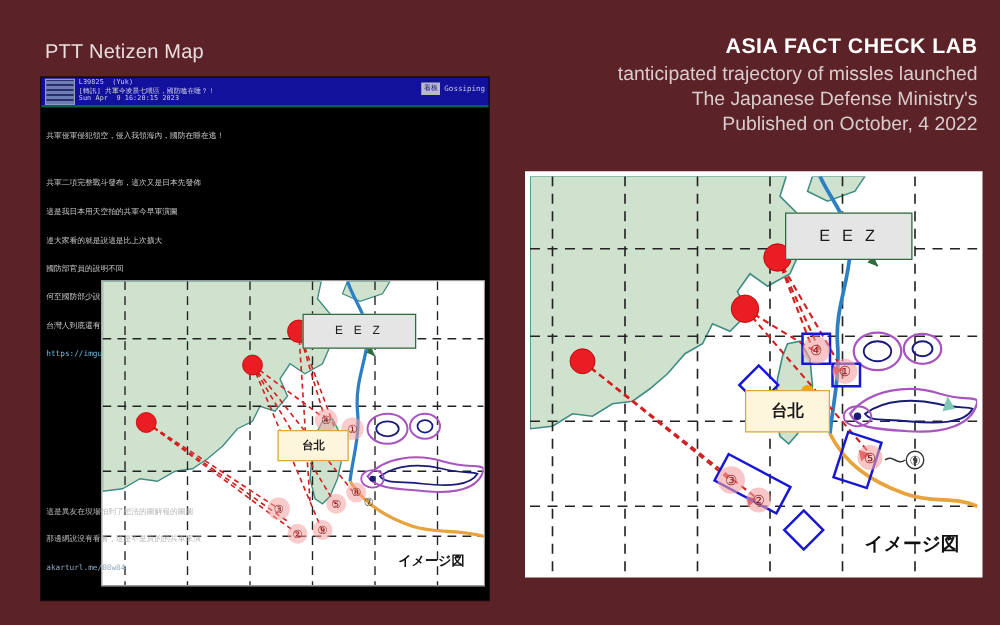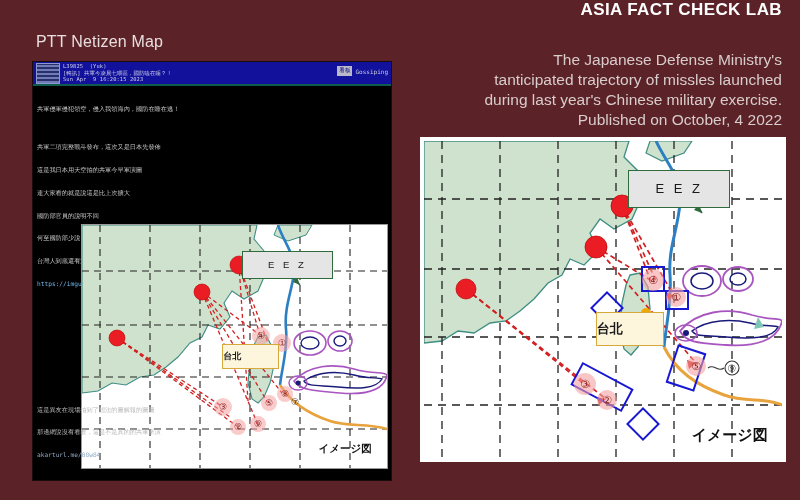--- a/index.html
+++ b/index.html
@@ -6,21 +6,21 @@
   body{
     width:800px;height:500px;overflow:hidden;
     background:#5b2328;
     font-family:"Liberation Sans","DejaVu Sans",sans-serif;
     position:relative;
   }
   .root{position:absolute;inset:0;}
 
   
   .brand{
-    position:absolute;top:0;right:18px;
+    position:absolute;top:27px;right:18px;
     color:#ffffff;font-size:17px;font-weight:700;letter-spacing:.4px;
     white-space:nowrap;
   }
   .subtitle{
     position:absolute;top:50px;right:18px;width:420px;
     color:#d8cccd;font-size:15.5px;line-height:20px;text-align:right;
   }
   .subtitle div{white-space:nowrap;}
 
   .panel-title{
@@ -96,38 +96,37 @@
   .map-svg{display:block;width:100%;height:100%;}
 
   
   .eezbox{
     position:absolute;background:#e5e5e5;border:1.4px solid #2f6b3d;
     color:#1a1a1a;display:flex;align-items:center;justify-content:center;
     letter-spacing:3px;font-weight:400;
   }
   .taipeibox{
     position:absolute;background:#fdf6dd;border:1.3px solid #d6a93a;
-    color:#1a1a1a;display:flex;align-items:center;justify-content:flex-start;
+    color:#1a1a1a;display:flex;align-items:center;justify-content:center;
     font-family:"DejaVu Sans","Liberation Sans",sans-serif;font-weight:700;
   }
   .imgzu{
     position:absolute;color:#111;font-weight:700;
     font-family:"DejaVu Sans","Liberation Sans",sans-serif;
   }
 </style>
 </head>
 <body>
 
 <div class="root">
 
   <div class="brand">ASIA FACT CHECK LAB</div>
   <div class="subtitle">
+    <div>tanticipated trajectory of missles launched</div>
     <div>The Japanese Defense Ministry's</div>
-    <div>tanticipated trajectory of missles launched</div>
-    <div>during last year's Chinese military exercise.</div>
     <div>Published on October, 4 2022</div>
   </div>
 
   <div class="panel-title">PTT Netizen Map</div>
 
   <div class="ptt">
 
     <div class="ptt-bar">
       <div class="ptt-logo"></div>
       <div class="ptt-bar-txt"><span>L39825  (Yuk)</span>

